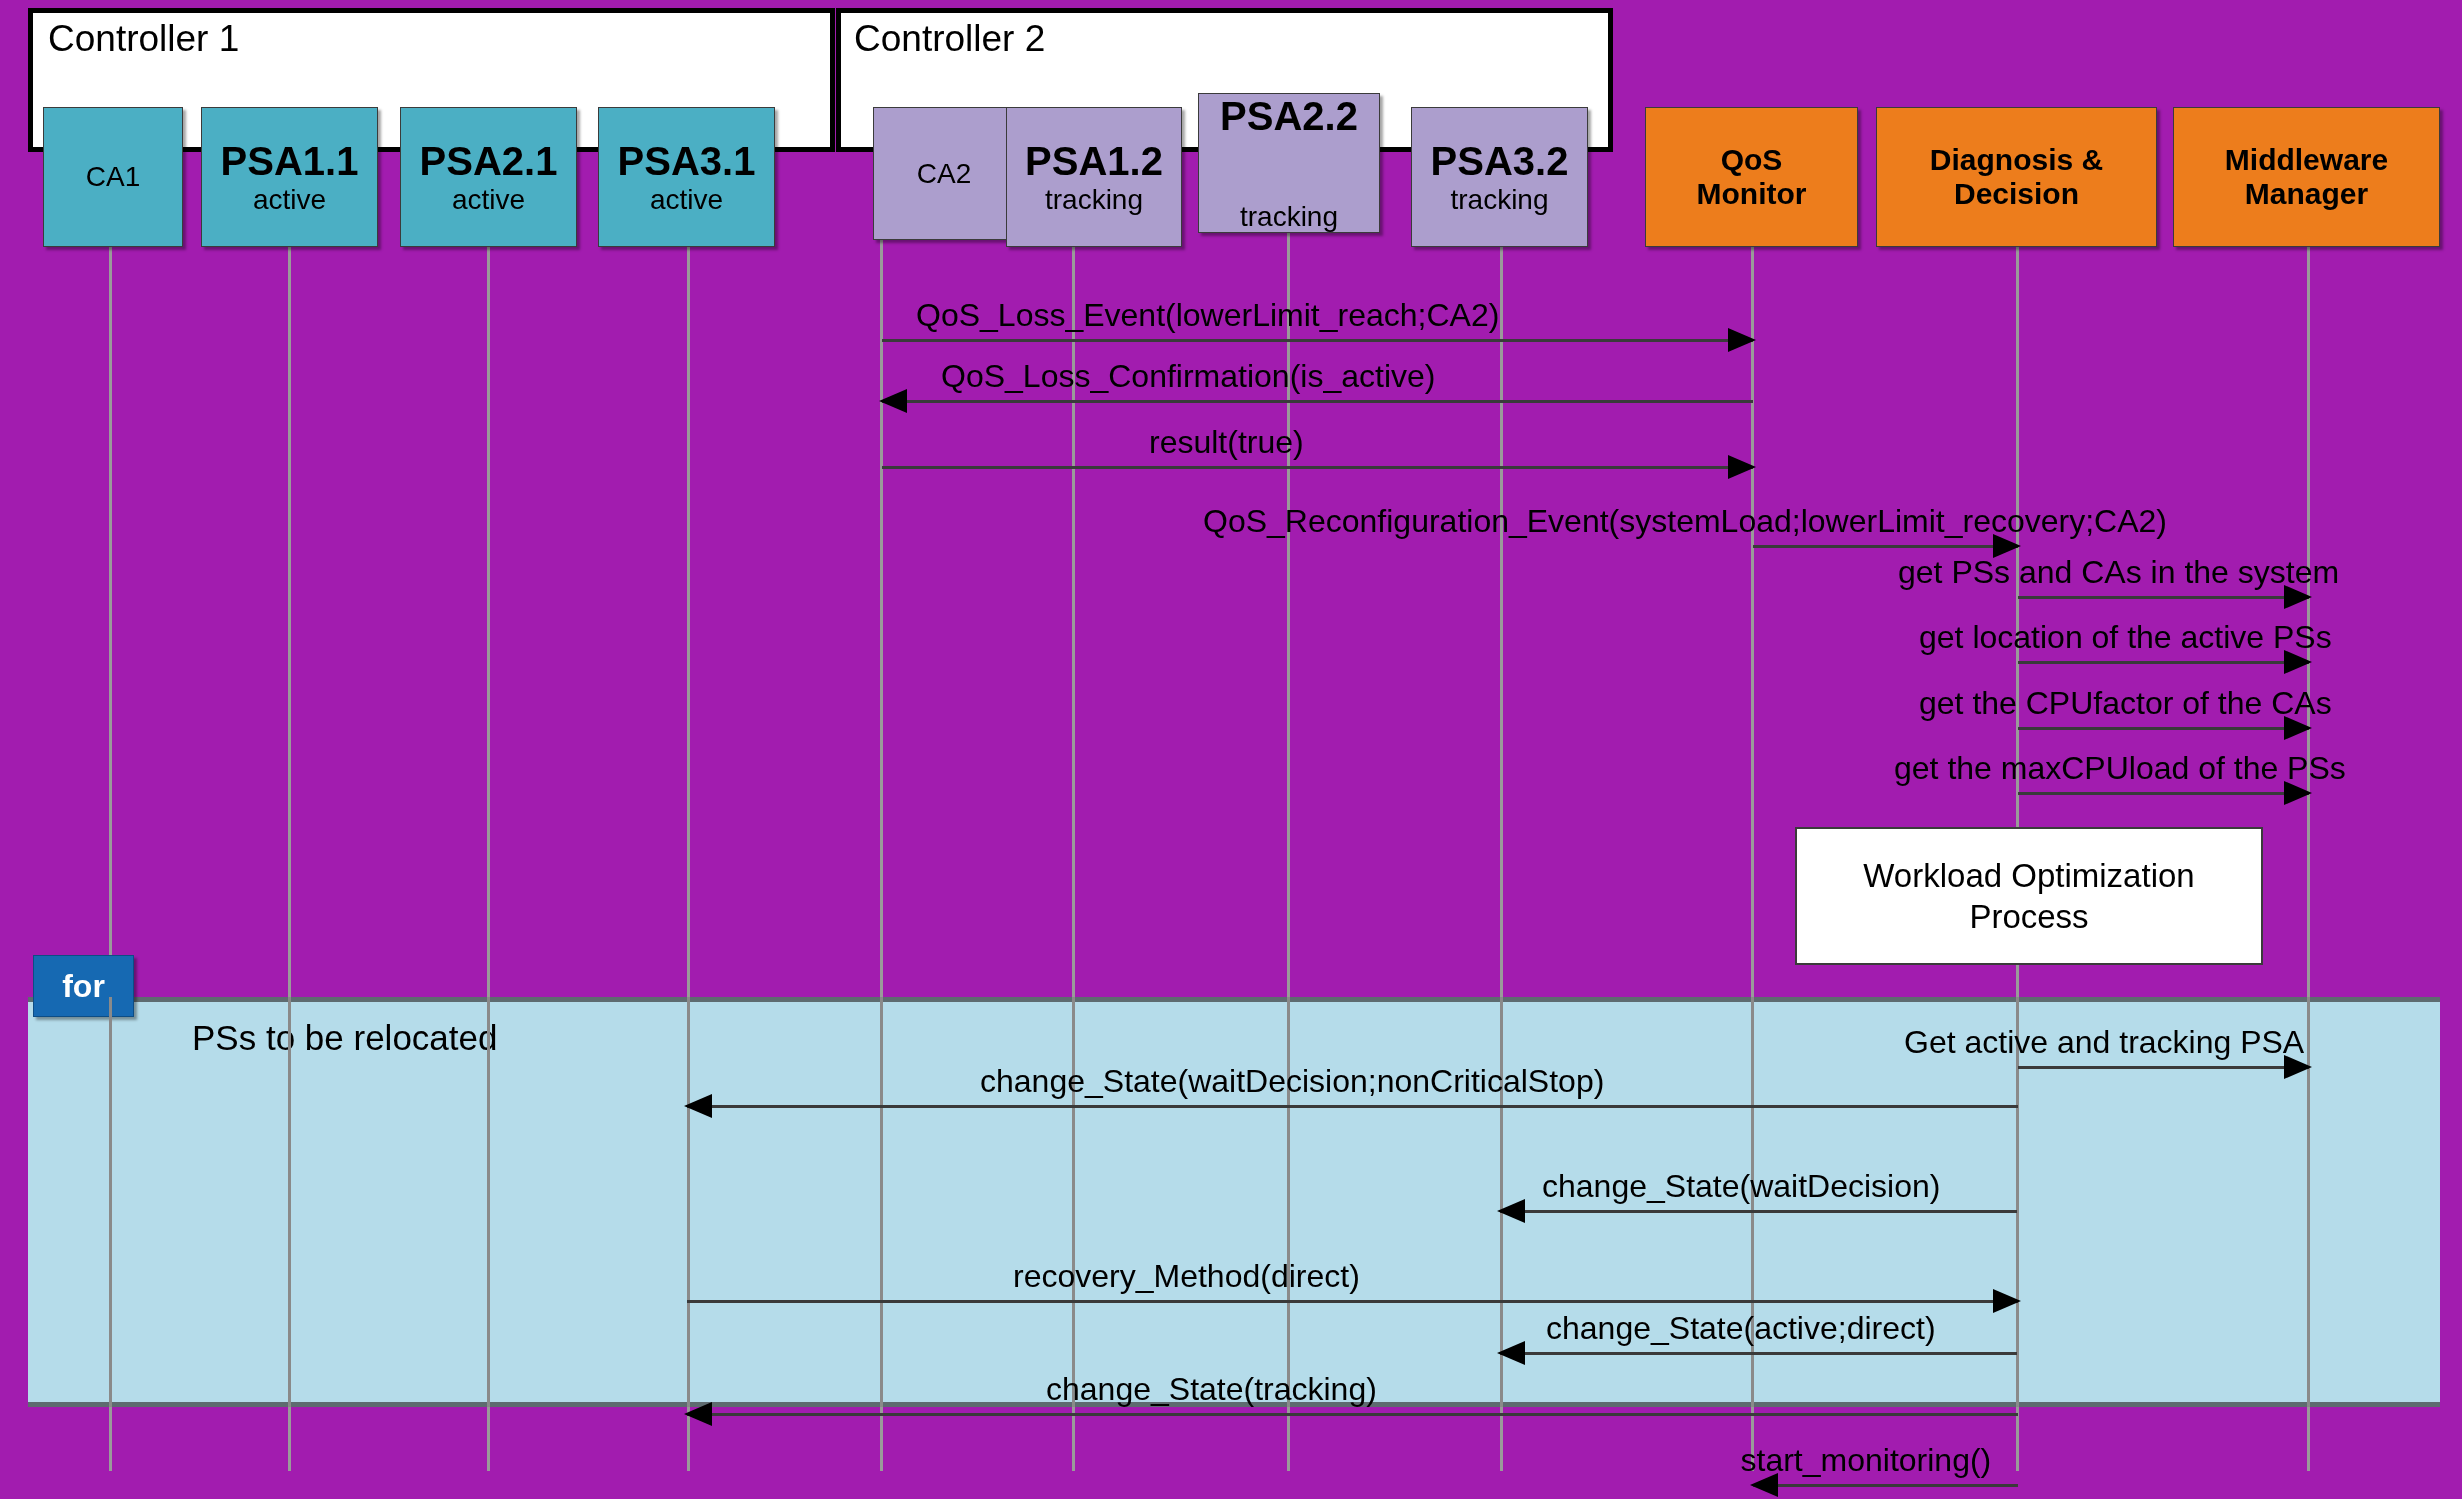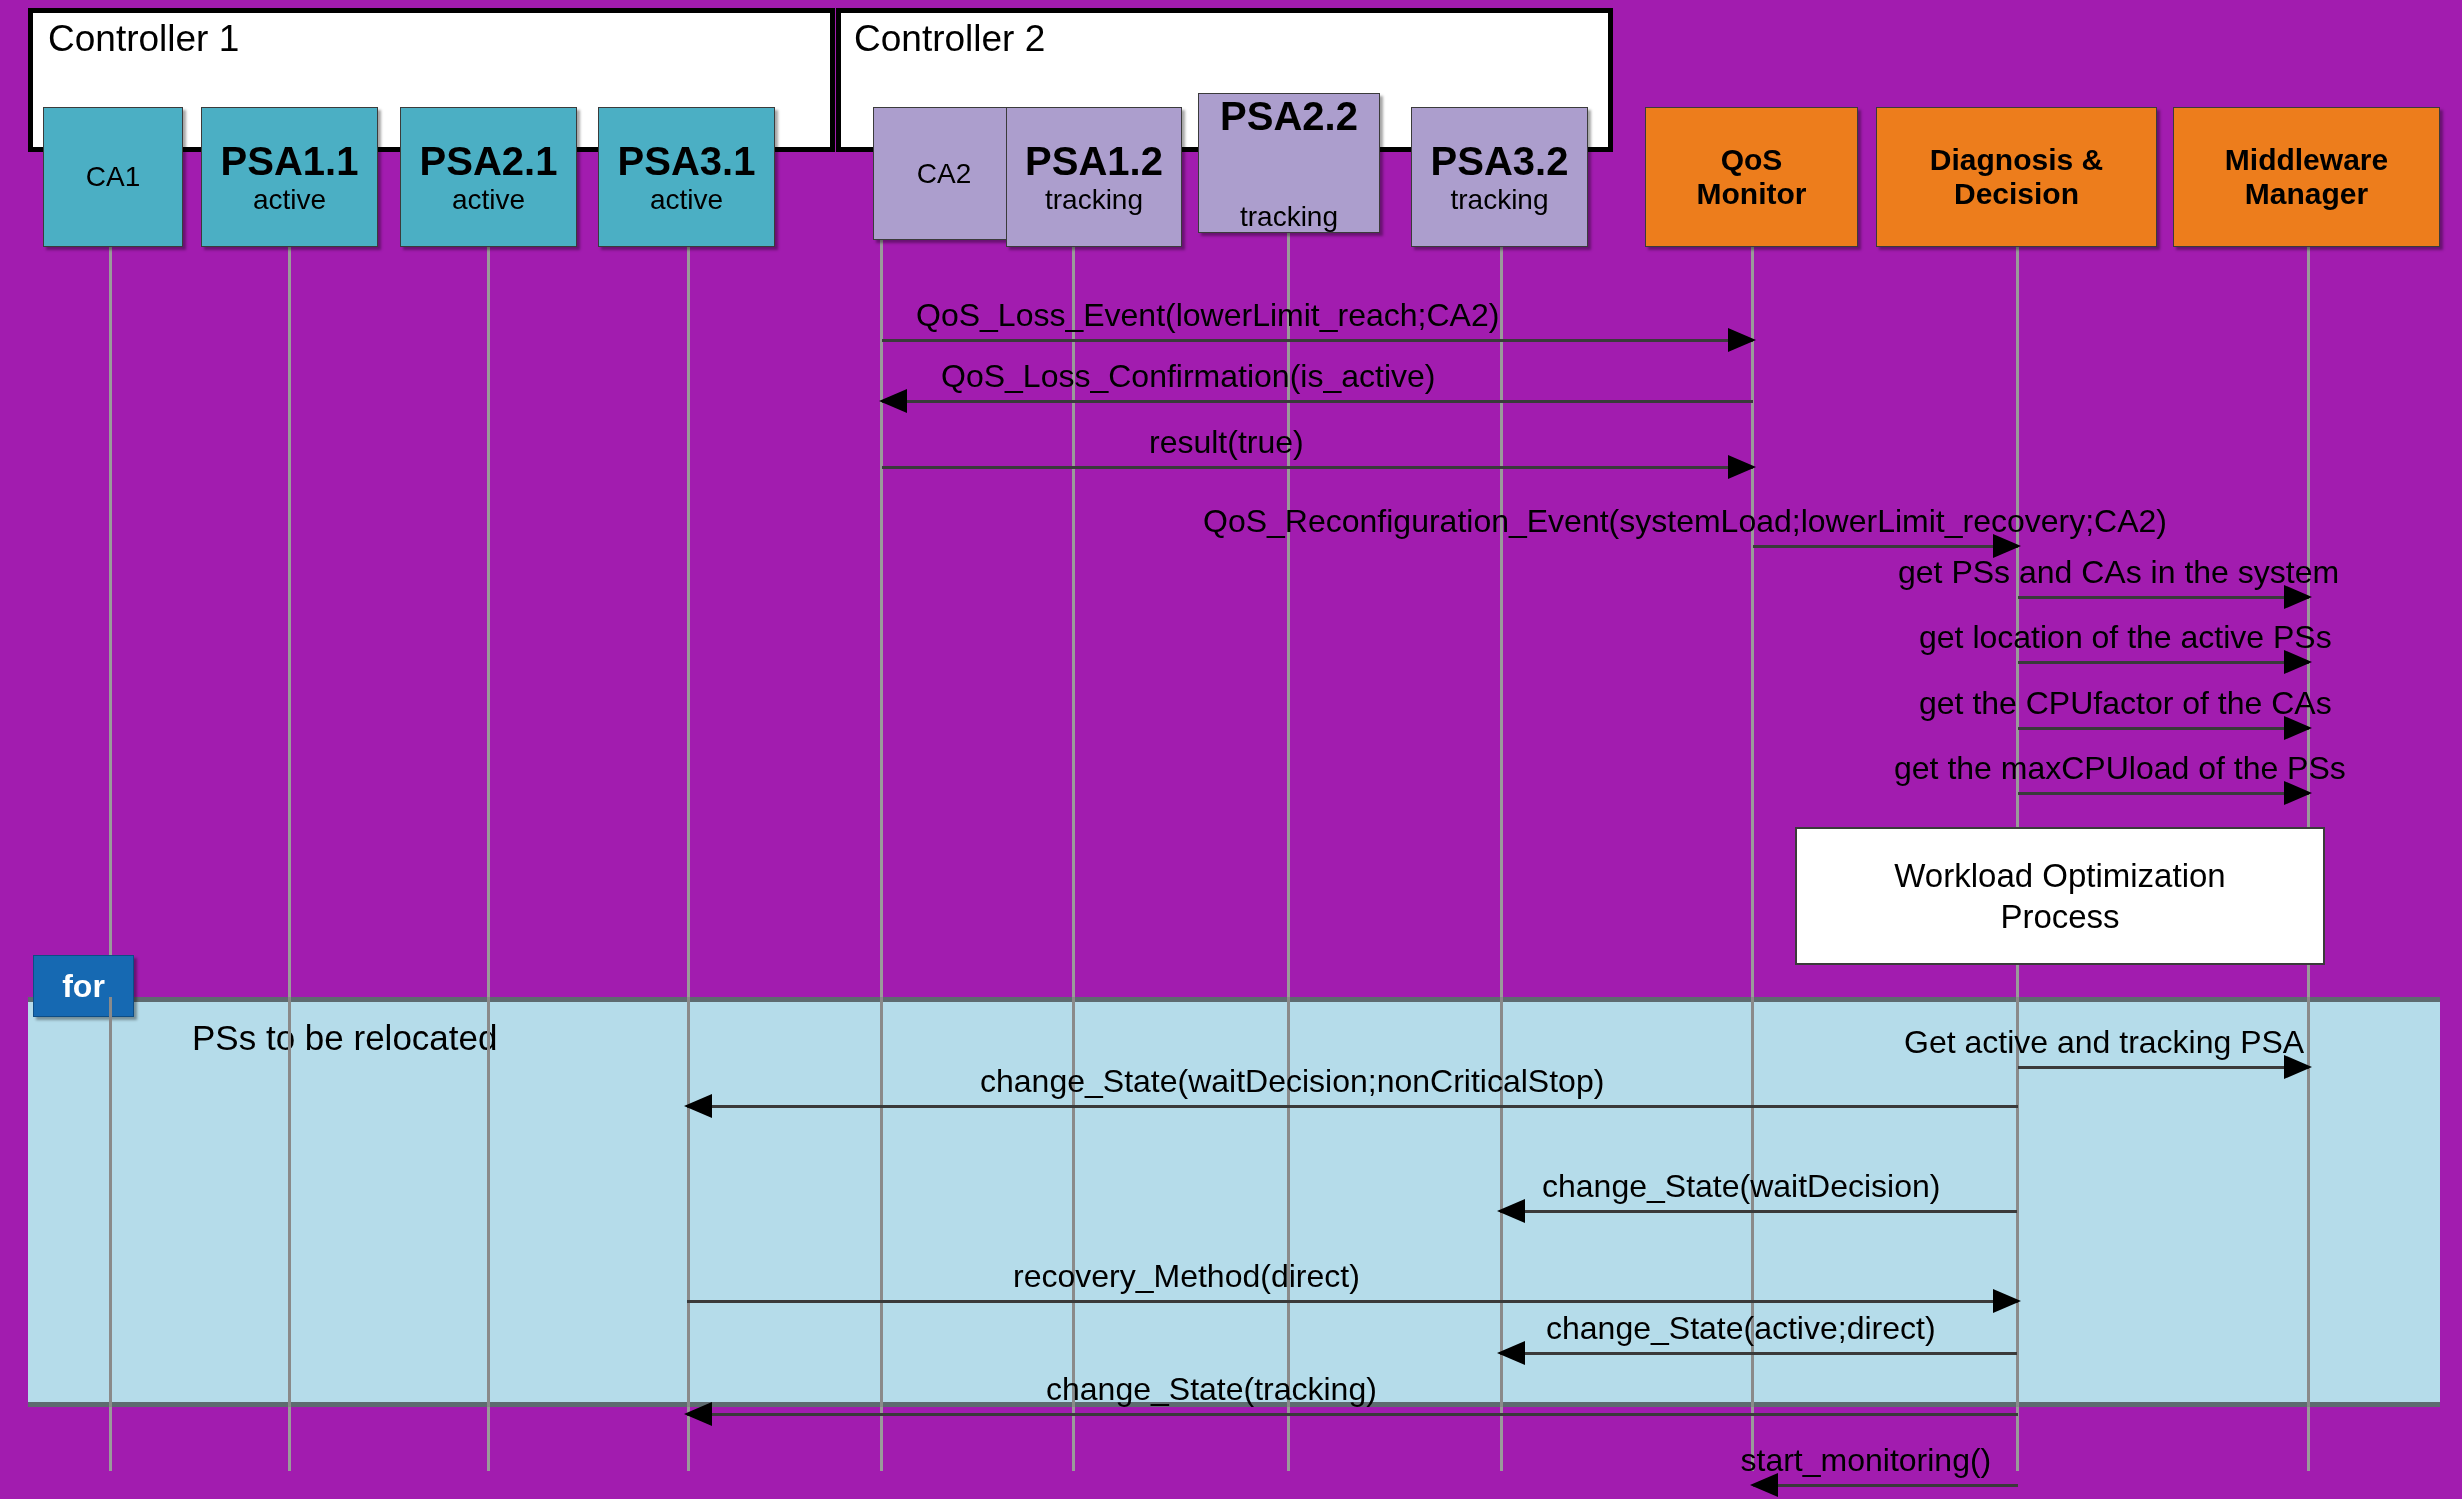--- a/index.html
+++ b/index.html
@@ -132,21 +132,21 @@
   <div class="lifeline" style="left:487px;top:997px;height:410px;background:#8a8a8a;"></div>
   <div class="lifeline" style="left:687px;top:997px;height:410px;background:#8a8a8a;"></div>
   <div class="lifeline" style="left:880px;top:997px;height:410px;background:#8a8a8a;"></div>
   <div class="lifeline" style="left:1072px;top:997px;height:410px;background:#8a8a8a;"></div>
   <div class="lifeline" style="left:1287px;top:997px;height:410px;background:#8a8a8a;"></div>
   <div class="lifeline" style="left:1500px;top:997px;height:410px;background:#8a8a8a;"></div>
   <div class="lifeline" style="left:1751px;top:997px;height:410px;background:#8a8a8a;"></div>
   <div class="lifeline" style="left:2016px;top:997px;height:410px;background:#8a8a8a;"></div>
   <div class="lifeline" style="left:2307px;top:997px;height:410px;background:#8a8a8a;"></div>
 
-  <div class="notebox" style="left:1795px;top:827px;width:530px;height:138px;">
+  <div class="notebox" style="left:1795px;top:827px;width:468px;height:138px;">
     <span>Workload Optimization</span>
     <span>Process</span>
   </div>
 
   <div class="msg" style="left:882px;top:339px;width:871px;">
     <span class="lbl" style="left:34px;">QoS_Loss_Event(lowerLimit_reach;CA2)</span>
     <span class="line"></span>
     <span class="head-r"></span>
   </div>
 

